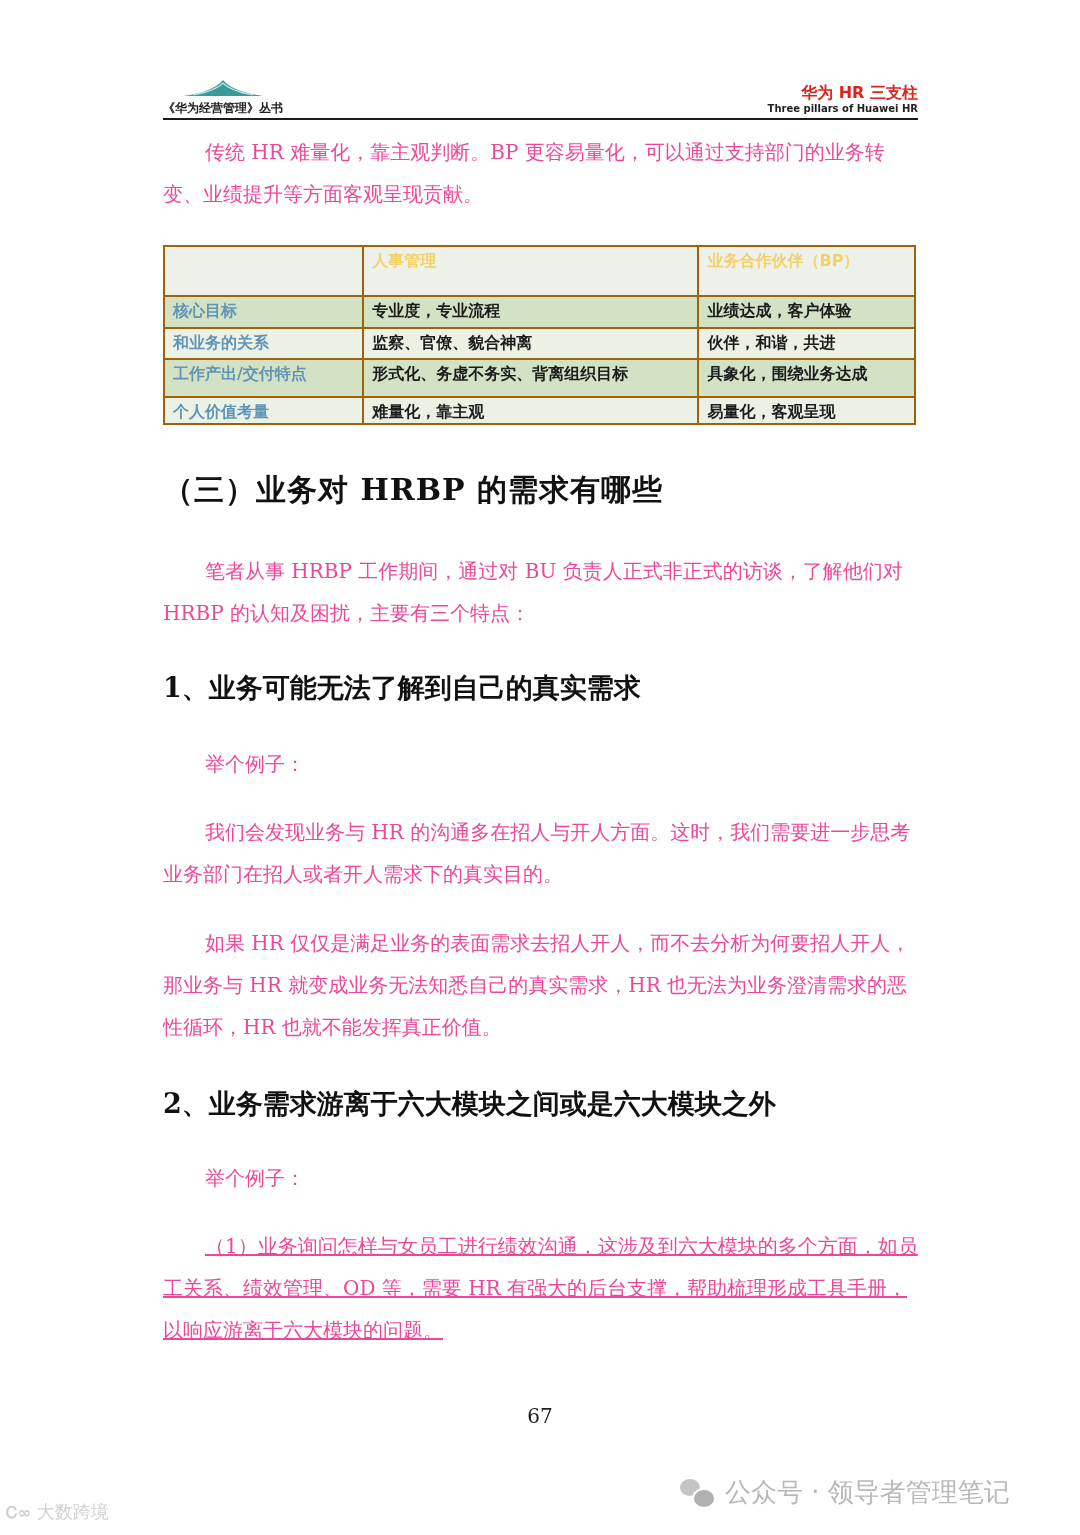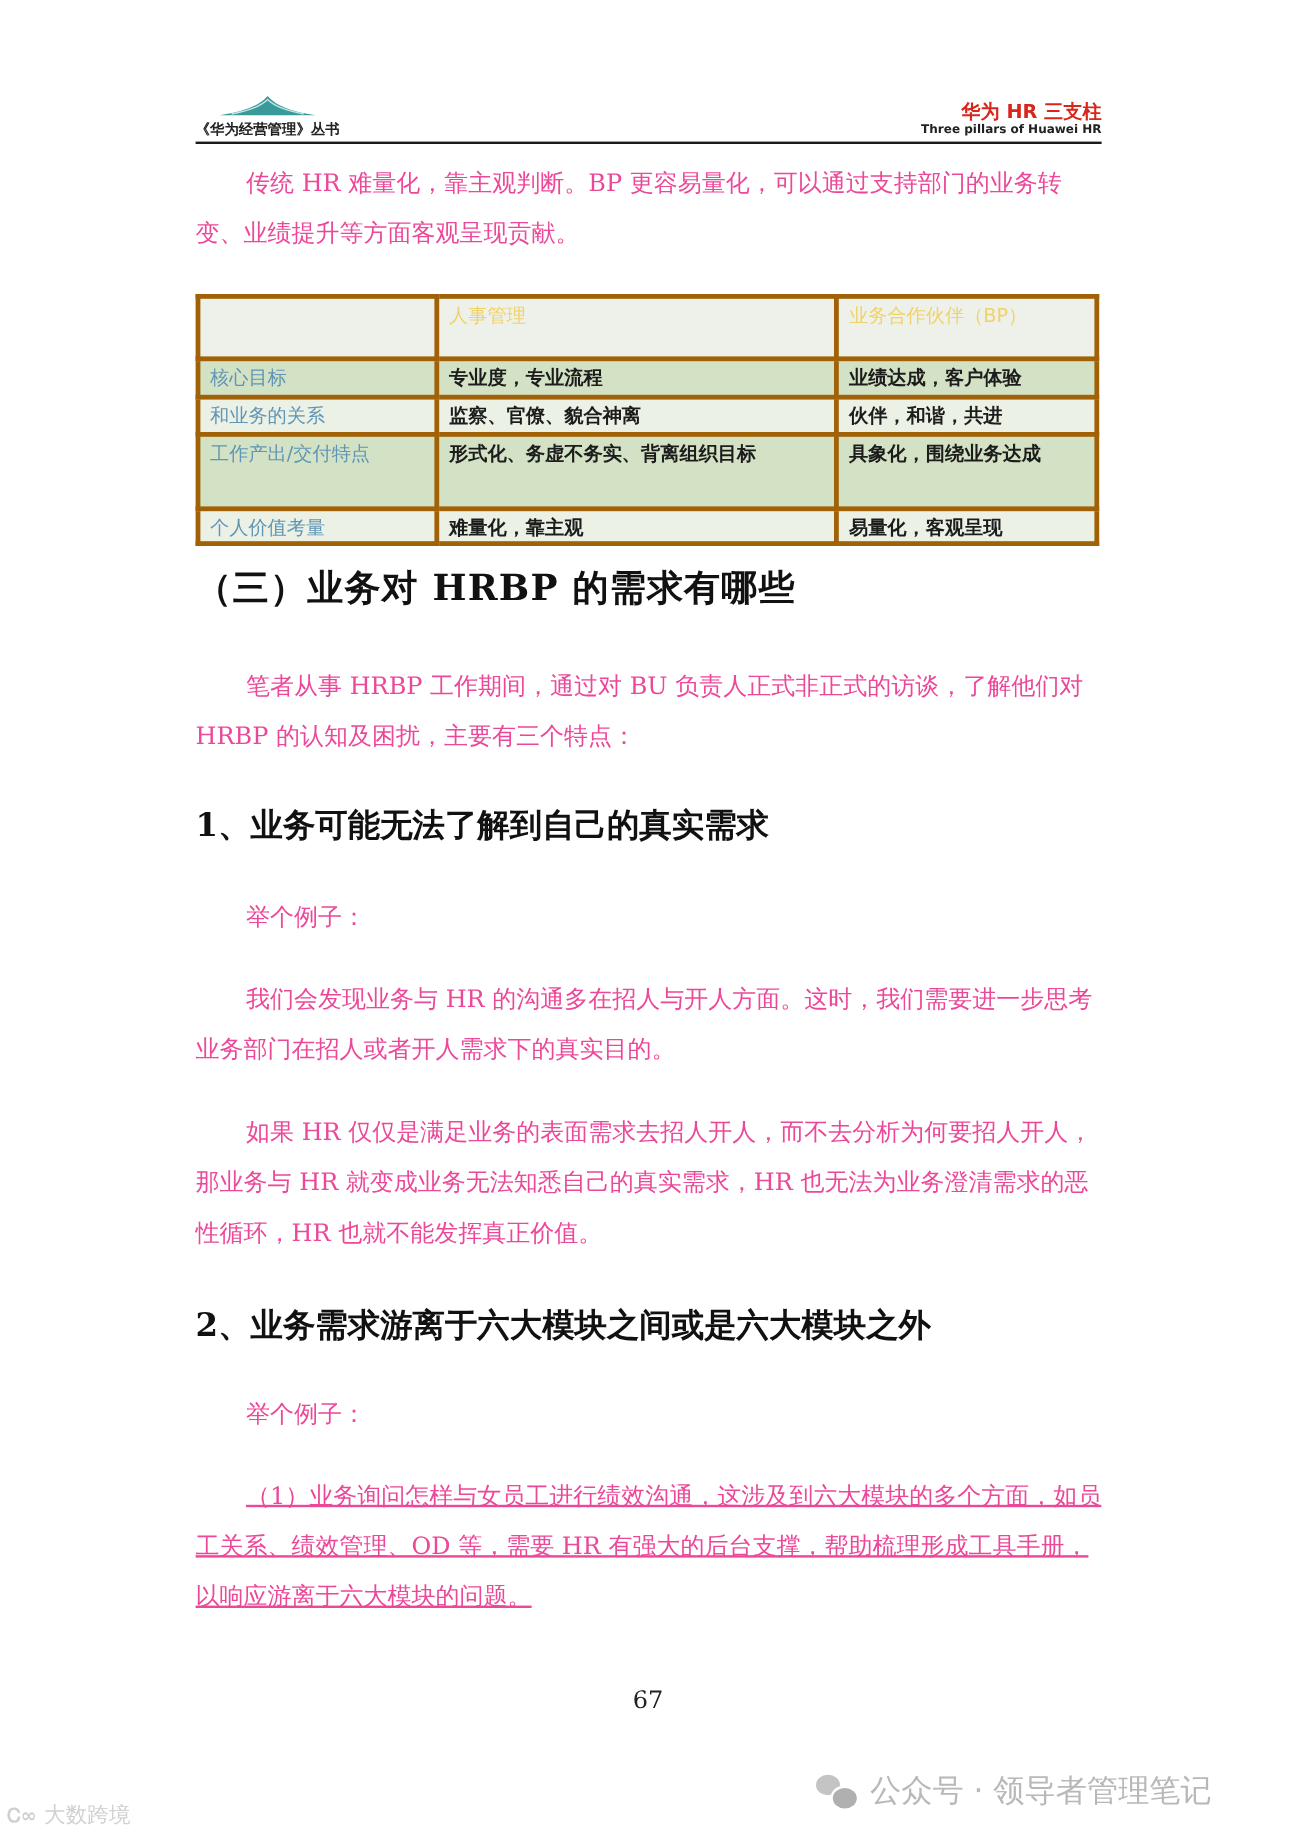--- a/index.html
+++ b/index.html
@@ -12,21 +12,21 @@
   .series-title { position: absolute; left: 0; top: 22px; font-size: 12px; font-family: "DejaVu Sans", sans-serif; color: #222; white-space: nowrap; font-weight: bold; }
   .header-rule { position: absolute; left: 163px; top: 118px; width: 755px; height: 2px; background: #1a1a1a; }
   .header-right { position: absolute; right: 162px; top: 84px; text-align: right; }
   .brand-title { font-family: "DejaVu Sans", sans-serif; font-weight: bold; font-size: 16px; color: #d9261c; line-height: 18px; }
   .brand-sub { font-family: "DejaVu Sans", sans-serif; font-weight: bold; font-size: 10px; color: #222; line-height: 14px; }
 
   .para { position: absolute; left: 163px; width: 755px; font-size: 20px; line-height: 42px; color: #ec4899; }
   .indent { text-indent: 42px; }
 
   table.cmp { position: absolute; left: 163px; top: 245px; width: 753px; border-collapse: collapse; font-family: "DejaVu Sans", sans-serif; font-size: 16px; }
-  table.cmp td { border: 4px solid #a16207; padding: 4px 8px 0 8px; vertical-align: top; }
+  table.cmp td { border: 2px solid #a16207; padding: 4px 8px 0 8px; vertical-align: top; font-weight: bold; }
   .c1 { width: 183px; }
   .c2 { width: 320px; }
   .c3 { width: 200px; }
   .hdr-row td { background: #eef1ea; height: 44px; color: #f0d26a; }
   .row-a td { background: #d3e2c5; }
   .row-b td { background: #ecf1e6; }
   .lbl { color: #5f95b5; }
   .val { color: #1c1c1c; font-weight: bold; }
 
   .h-section { position: absolute; left: 163px; top: 470px; font-size: 30px; font-weight: bold; color: #111; letter-spacing: 1px; }
@@ -69,21 +69,21 @@
   <tr class="row-a" style="height:32px;">
     <td class="lbl">核心目标</td>
     <td class="val">专业度，专业流程</td>
     <td class="val">业绩达成，客户体验</td>
   </tr>
   <tr class="row-b" style="height:31px;">
     <td class="lbl">和业务的关系</td>
     <td class="val">监察、官僚、貌合神离</td>
     <td class="val">伙伴，和谐，共进</td>
   </tr>
-  <tr class="row-a" style="height:62px;">
+  <tr class="row-a" style="height:38px;">
     <td class="lbl">工作产出/交付特点</td>
     <td class="val">形式化、务虚不务实、背离组织目标</td>
     <td class="val">具象化，围绕业务达成</td>
   </tr>
   <tr class="row-b" style="height:18px;">
     <td class="lbl">个人价值考量</td>
     <td class="val">难量化，靠主观</td>
     <td class="val">易量化，客观呈现</td>
   </tr>
 </tbody>

